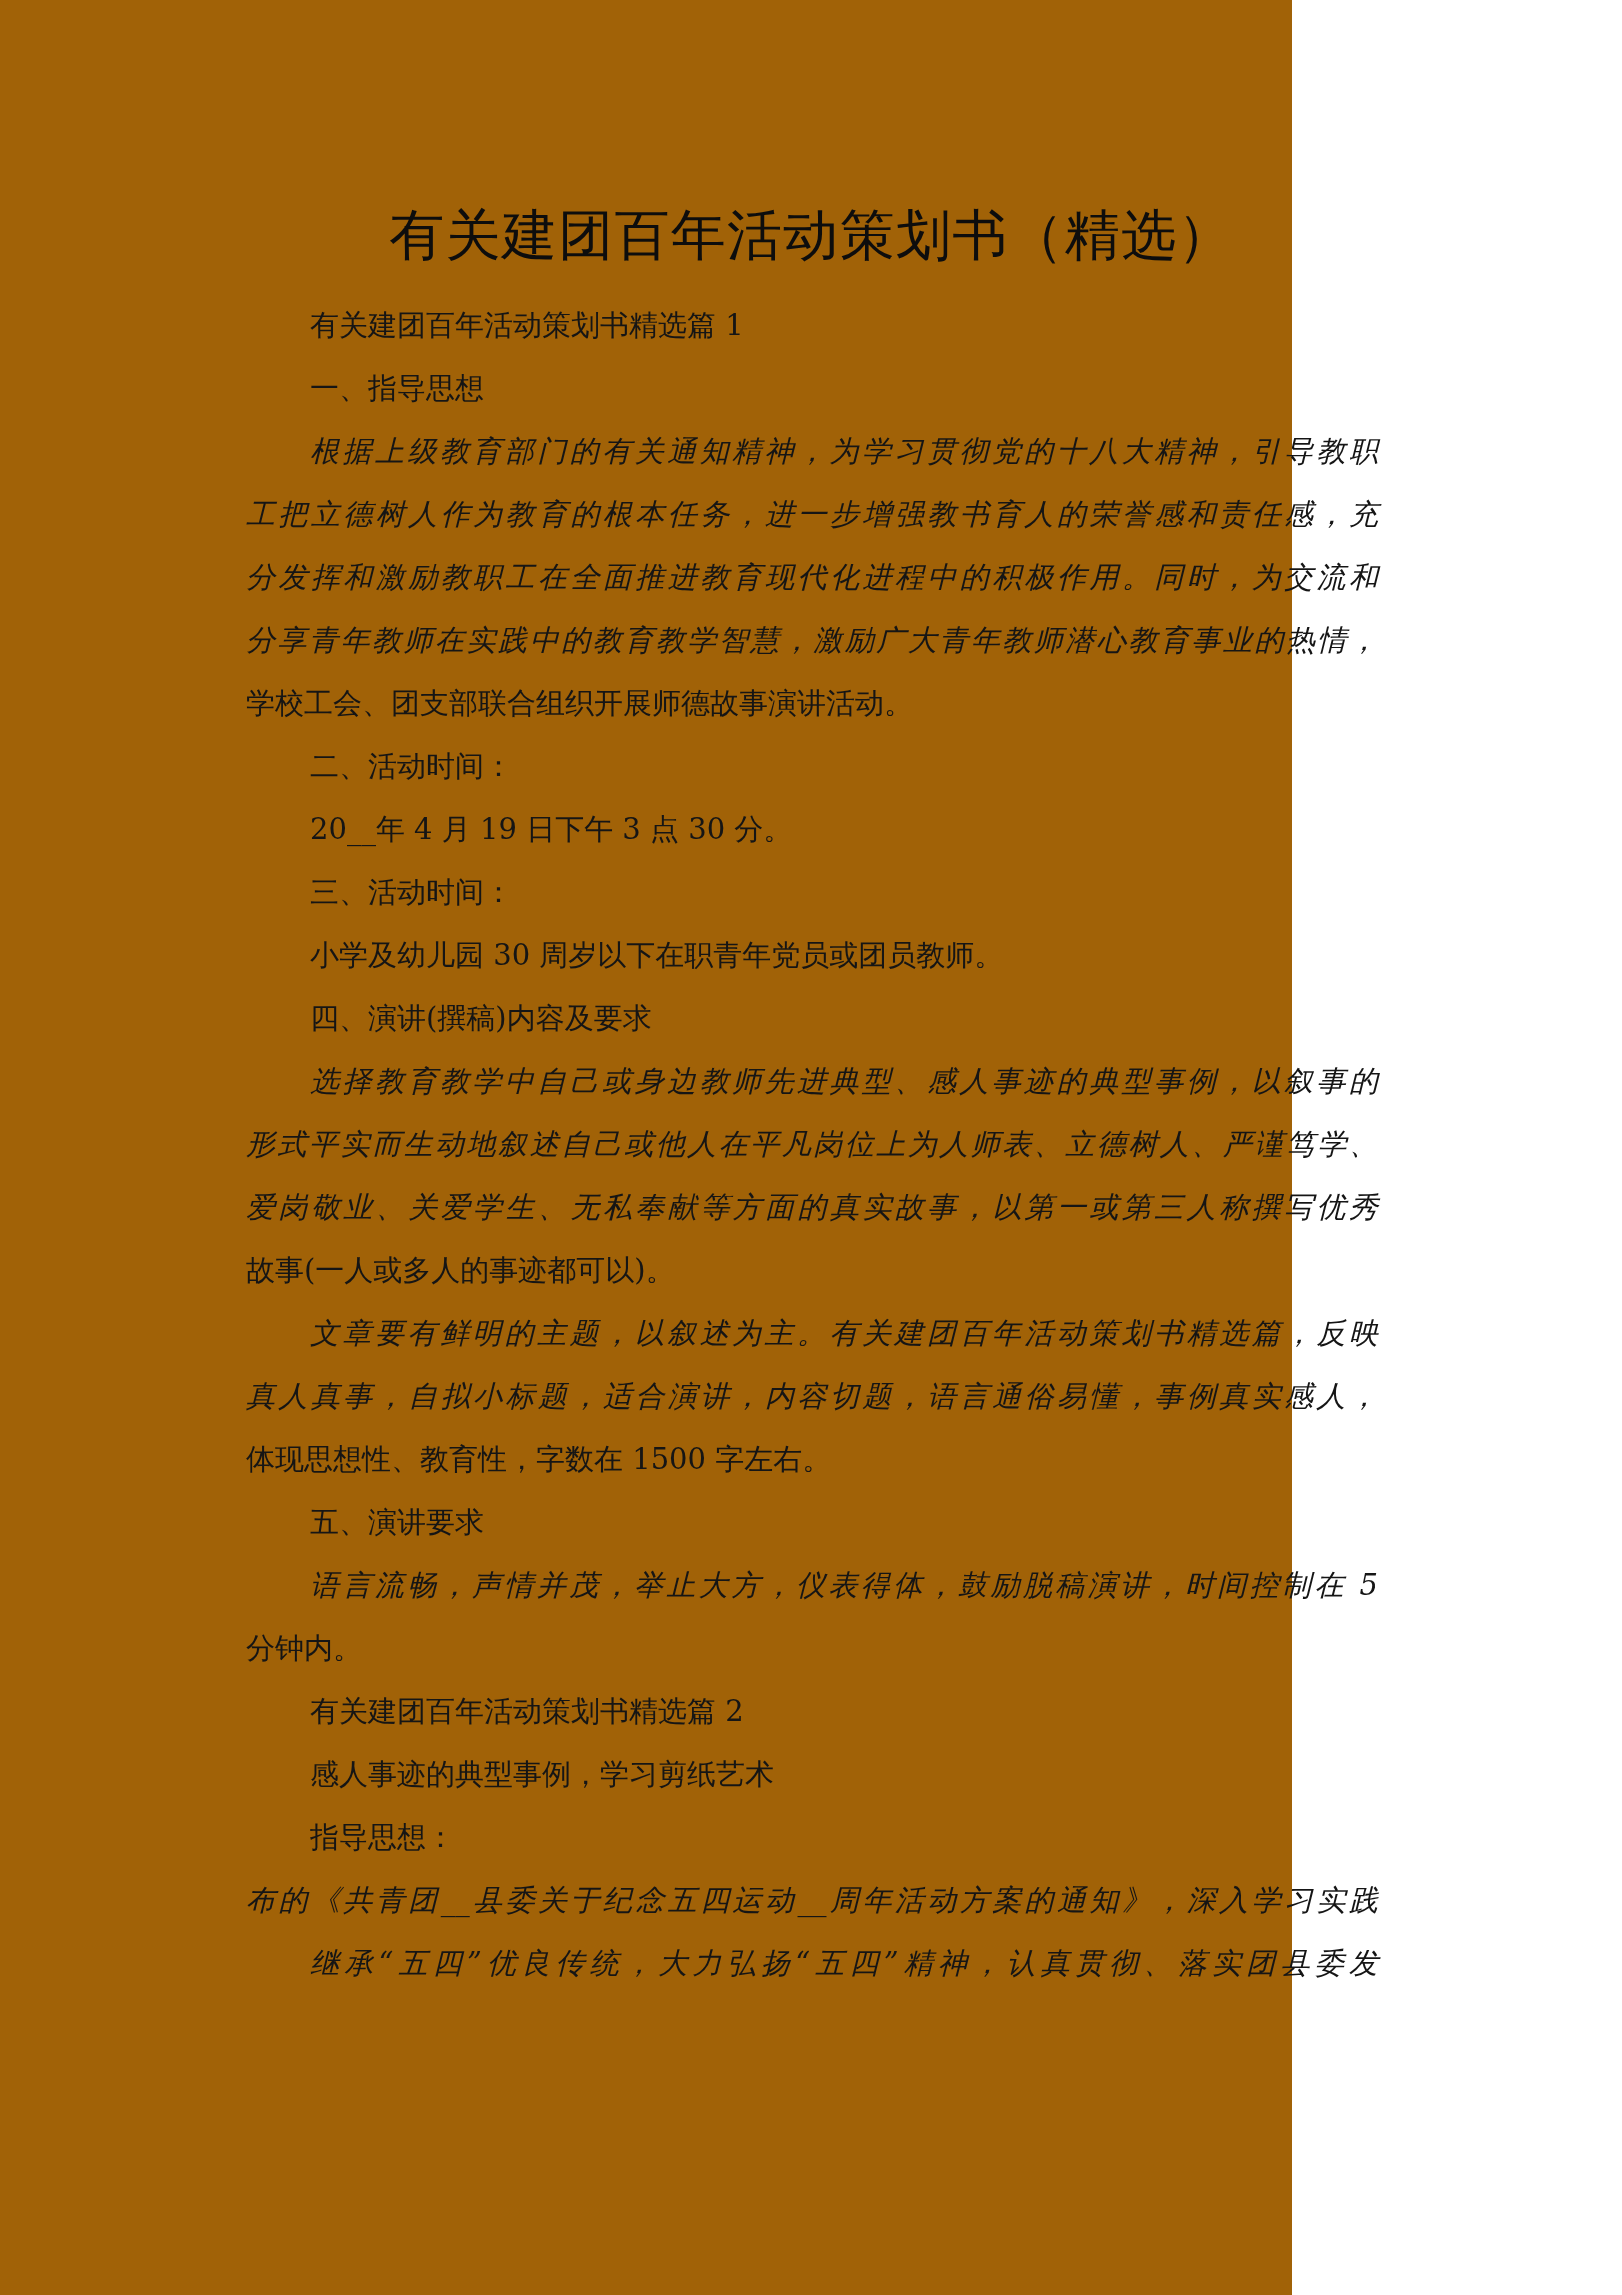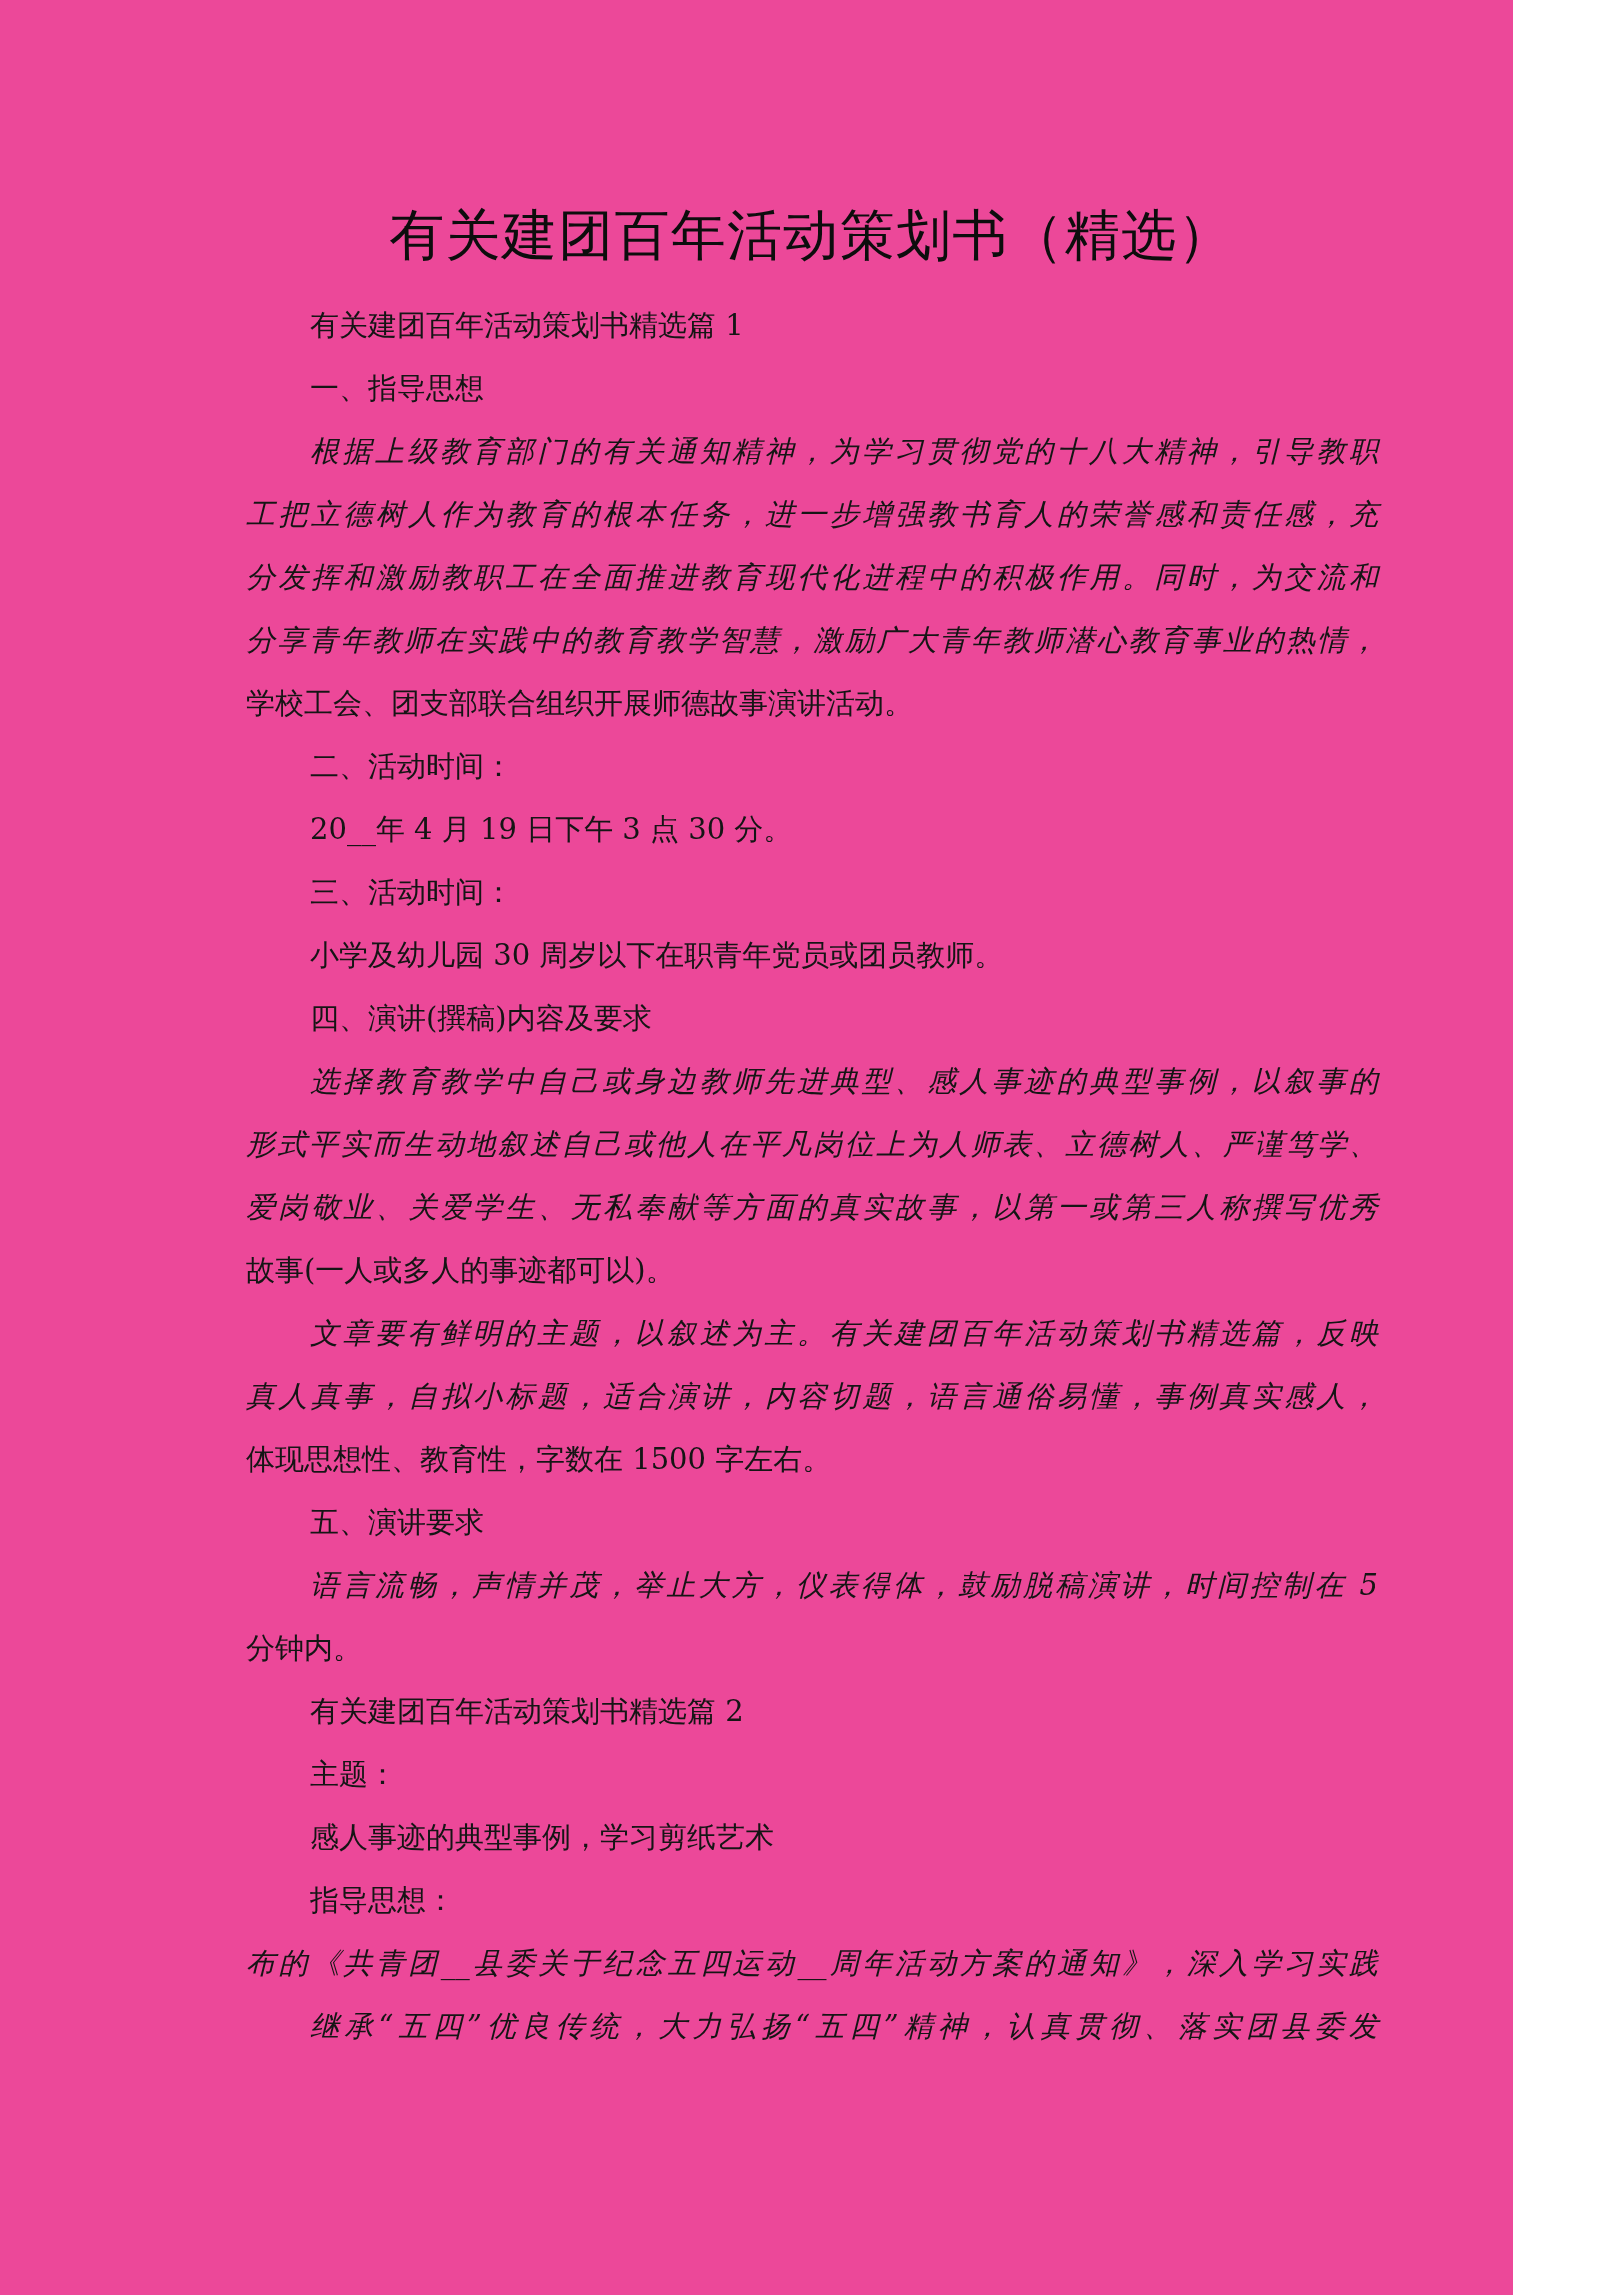--- a/index.html
+++ b/index.html
@@ -11,23 +11,23 @@
       width: 1623px;
       height: 2295px;
       position: relative;
       overflow: hidden;
       font-family: "DejaVu Serif", "Liberation Serif", serif;
       color: #111111;
     }
     .page {
       position: absolute;
       left: 0; top: 0;
-      width: 1513px;
+      width: 1292px;
       height: 2295px;
-      background: #ec4899;
+      background: #a16207;
     }
     .title {
       position: absolute;
       left: 0;
       width: 1623px;
       top: 196px;
       text-align: center;
       font-size: 55px;
       line-height: 79px;
       letter-spacing: 1.3px;
@@ -80,20 +80,19 @@
     <div class="line justify">形式平实而生动地叙述自己或他人在平凡岗位上为人师表、立德树人、严谨笃学、</div>
     <div class="line justify">爱岗敬业、关爱学生、无私奉献等方面的真实故事，以第一或第三人称撰写优秀</div>
     <div class="line">故事(一人或多人的事迹都可以)。</div>
     <div class="line indent justify">文章要有鲜明的主题，以叙述为主。有关建团百年活动策划书精选篇，反映</div>
     <div class="line justify">真人真事，自拟小标题，适合演讲，内容切题，语言通俗易懂，事例真实感人，</div>
     <div class="line">体现思想性、教育性，字数在 1500 字左右。</div>
     <div class="line indent">五、演讲要求</div>
     <div class="line indent justify">语言流畅，声情并茂，举止大方，仪表得体，鼓励脱稿演讲，时间控制在 5</div>
     <div class="line">分钟内。</div>
     <div class="line indent">有关建团百年活动策划书精选篇 2</div>
-    <div class="line indent">主题：</div>
     <div class="line indent">感人事迹的典型事例，学习剪纸艺术</div>
     <div class="line indent">指导思想：</div>
     <div class="line justify">布的《共青团__县委关于纪念五四运动__周年活动方案的通知》，深入学习实践</div>
     <div class="line indent justify">继承“五四”优良传统，大力弘扬“五四”精神，认真贯彻、落实团县委发</div>
   </div>
 </div>
 
 
 </body></html>

